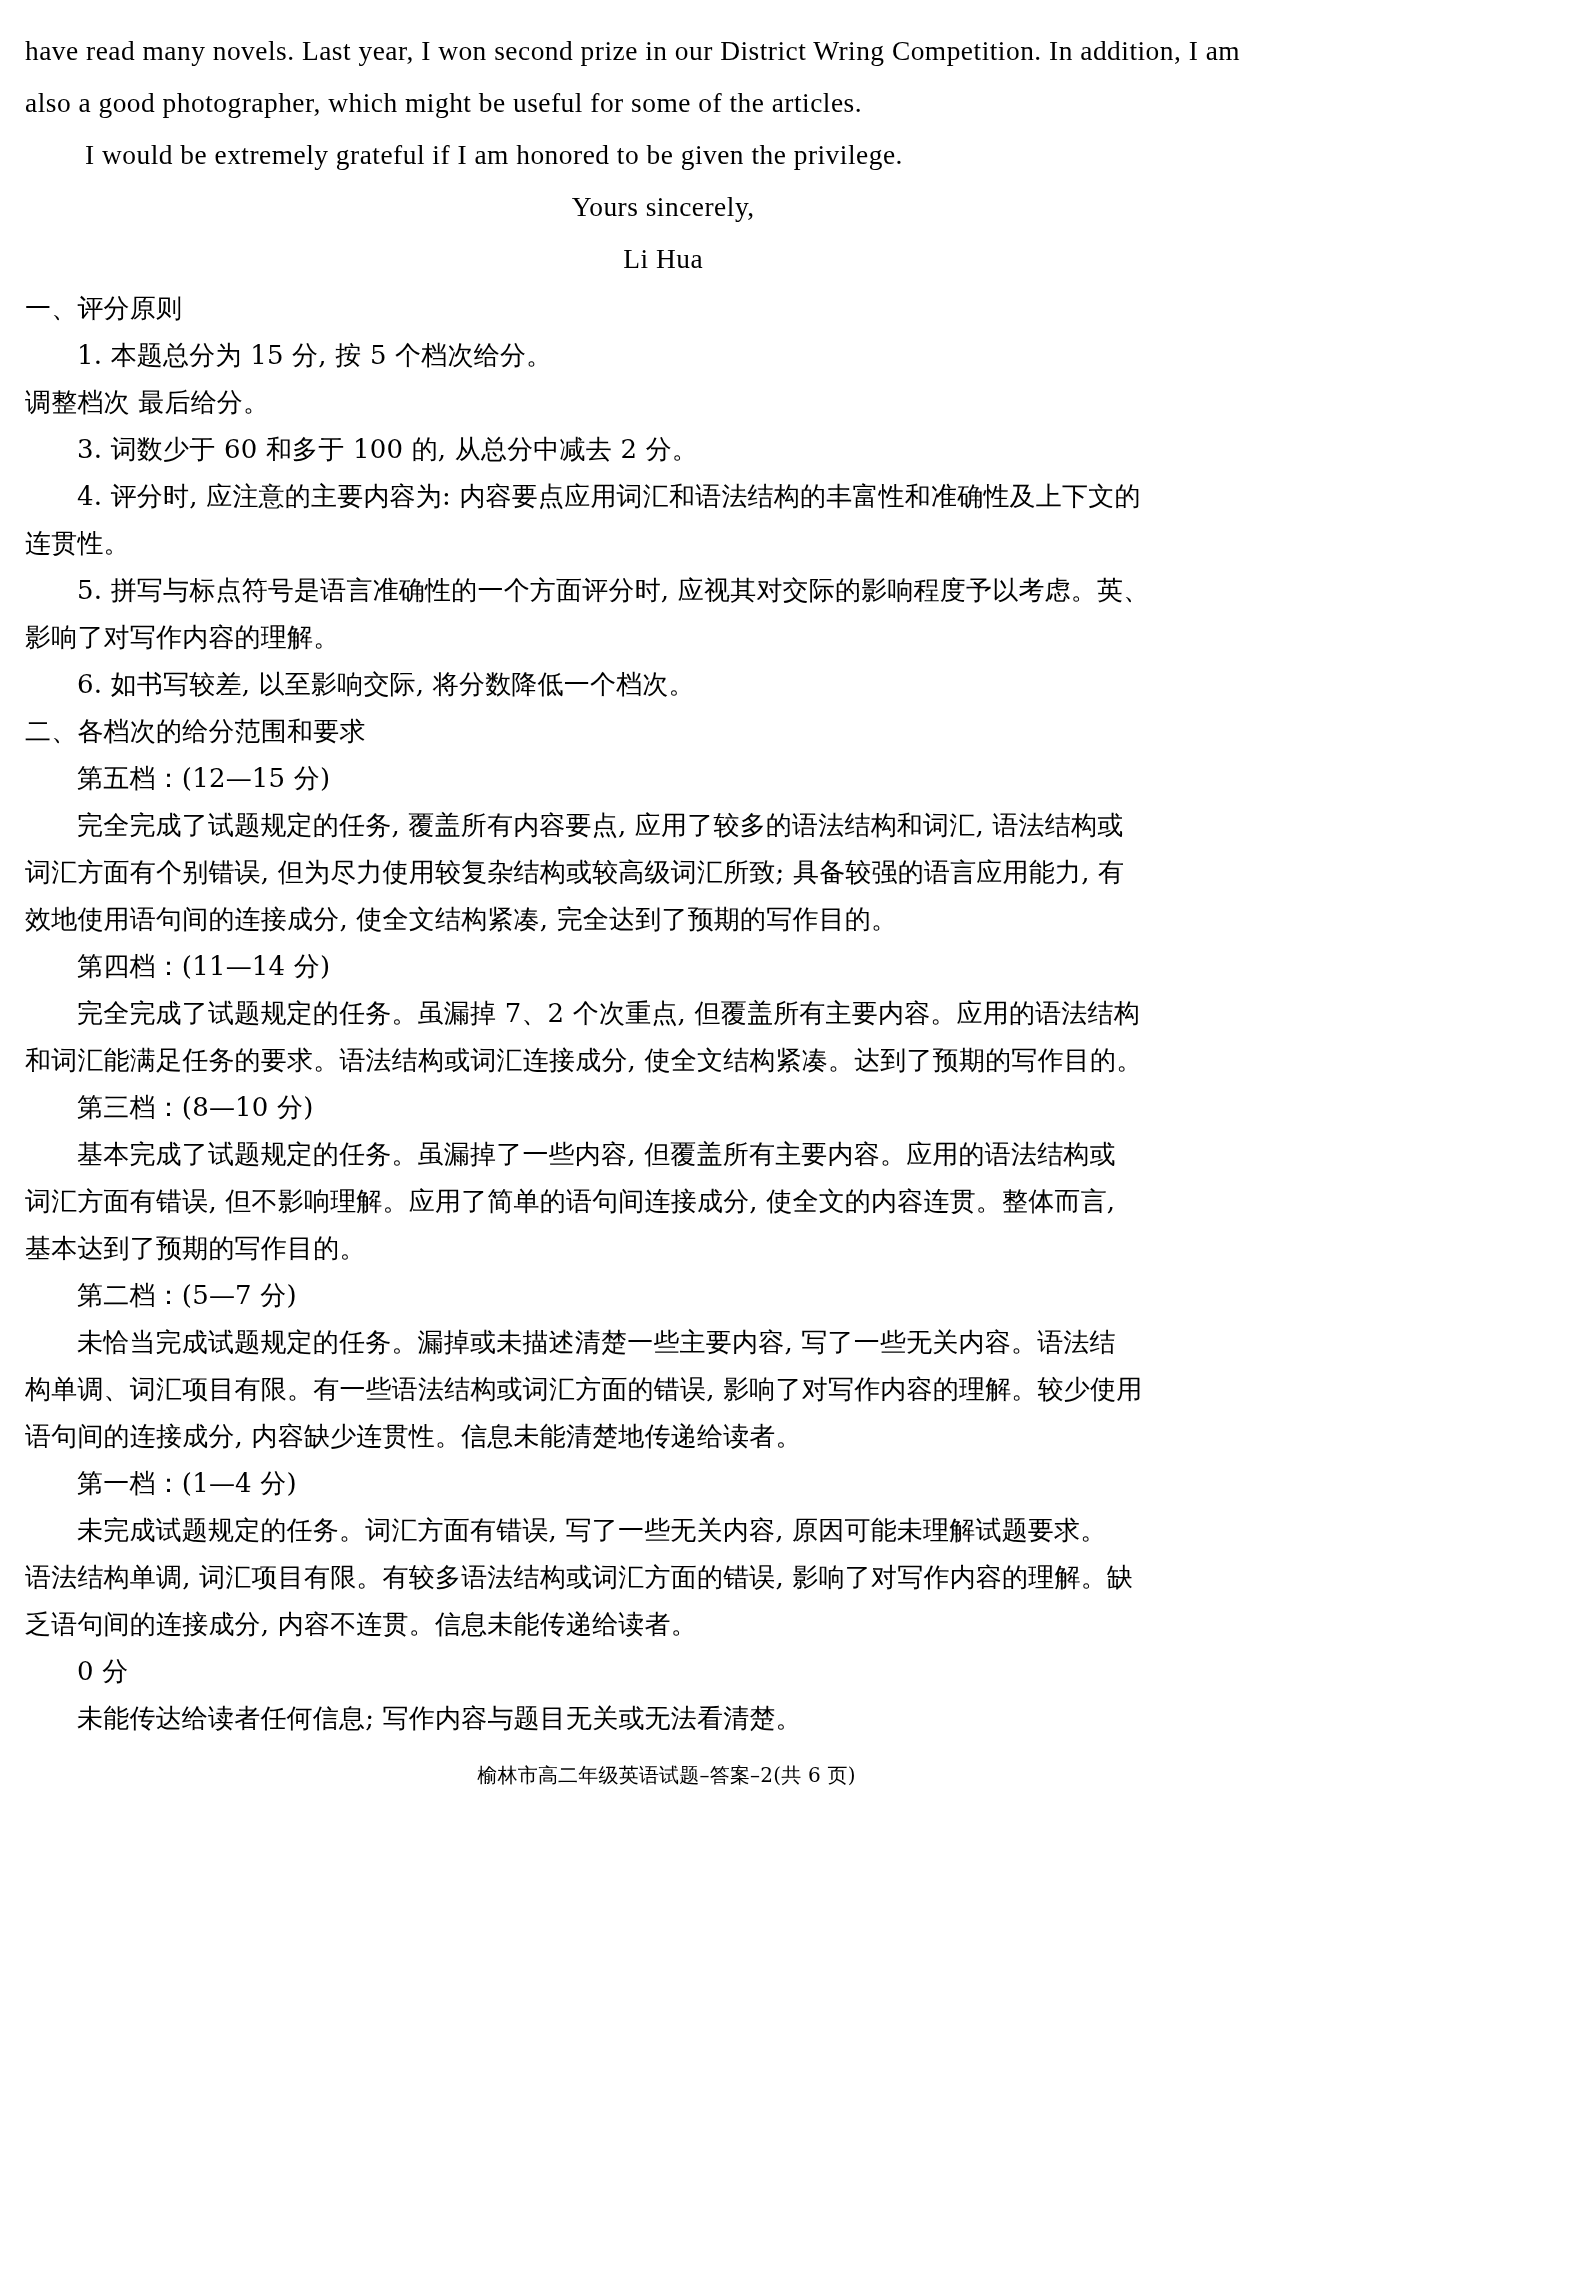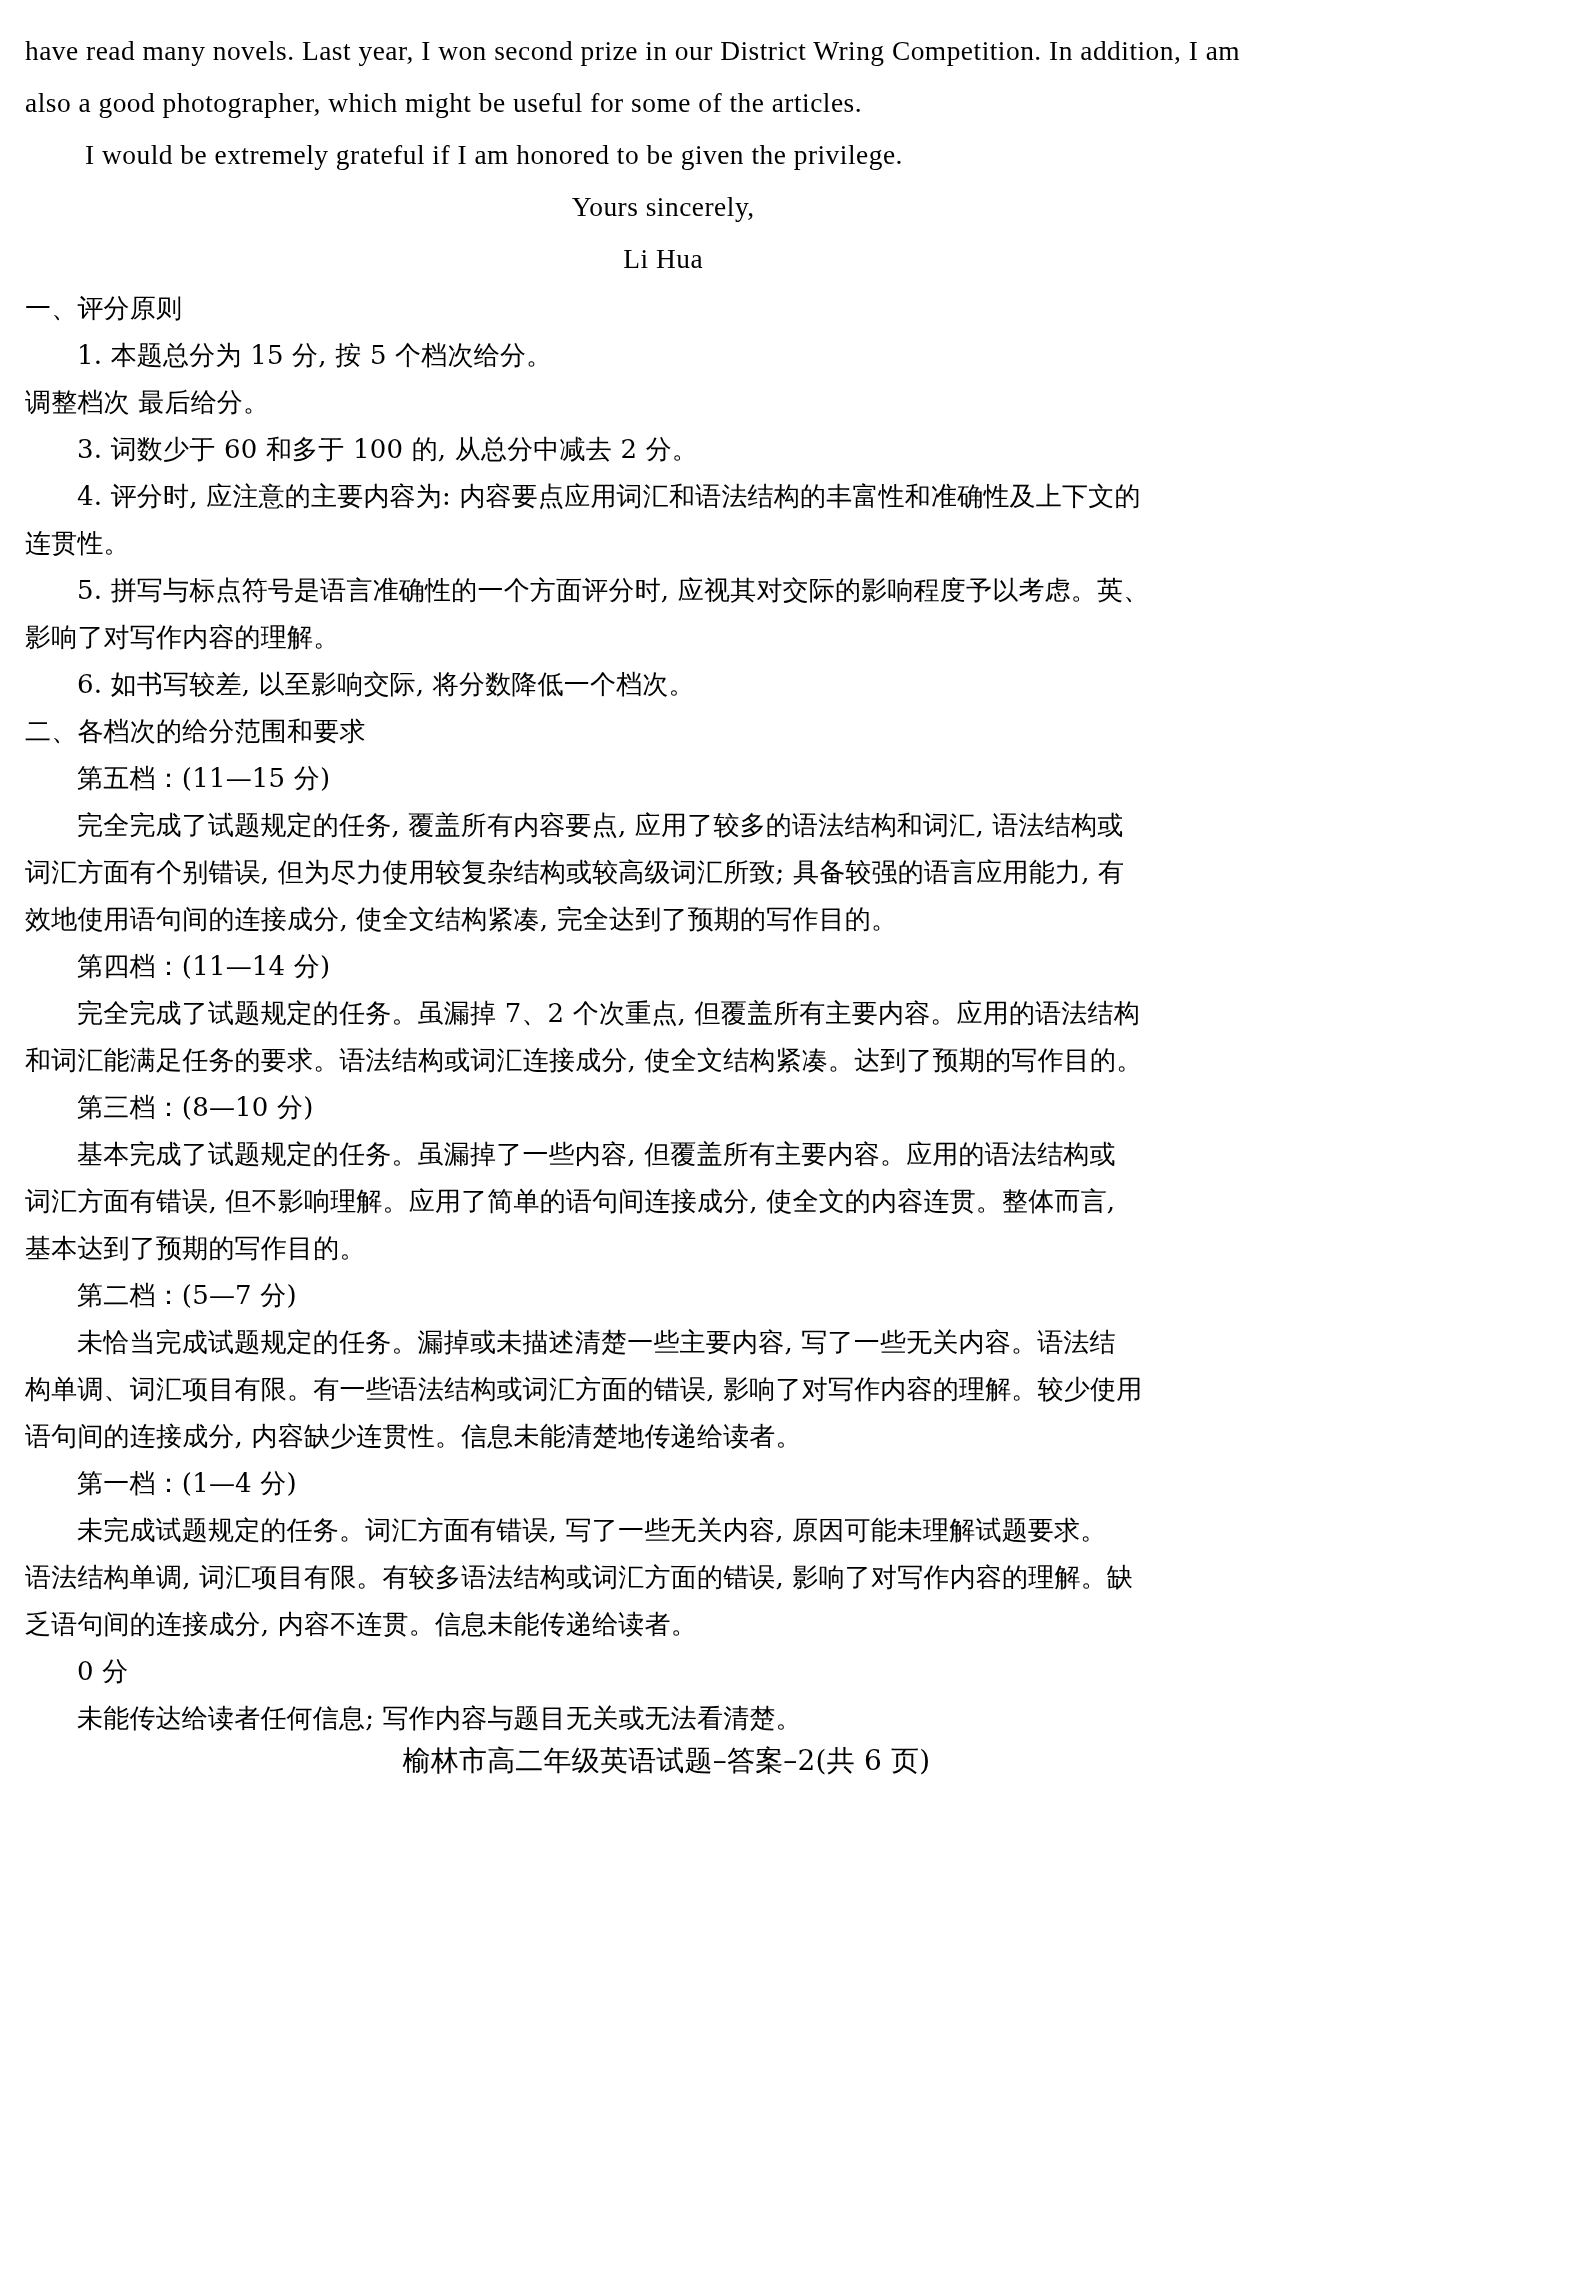--- a/index.html
+++ b/index.html
@@ -58,24 +58,24 @@
     letter-spacing: 0.4px;
   }
   .sect-cn {
     font-family: "DejaVu Serif", "Liberation Serif", serif;
     font-size: 26px;
     line-height: 47px;
     letter-spacing: 0.2px;
   }
   .ind2 { text-indent: 52px; }
   .footer {
-    margin-top: 0;
+    margin-top: 15px;
     text-align: center;
     font-family: "DejaVu Serif", "Liberation Serif", serif;
-    font-size: 28px;
+    font-size: 20px;
     line-height: 37px;
     letter-spacing: 0.2px;
   }
 </style>
 </head>
 <body>
 
 <div class="page">
 
   <div class="en-para">
@@ -94,21 +94,21 @@
   <div class="cn">调整档次 最后给分。</div>
   <div class="cn ind2">3. 词数少于 60 和多于 100 的, 从总分中减去 2 分。</div>
   <div class="cn ind2">4. 评分时, 应注意的主要内容为: 内容要点应用词汇和语法结构的丰富性和准确性及上下文的</div>
   <div class="cn">连贯性。</div>
   <div class="cn ind2">5. 拼写与标点符号是语言准确性的一个方面评分时, 应视其对交际的影响程度予以考虑。英、</div>
   <div class="cn">影响了对写作内容的理解。</div>
   <div class="cn ind2">6. 如书写较差, 以至影响交际, 将分数降低一个档次。</div>
 
   <div class="sect-cn">二、各档次的给分范围和要求</div>
 
-  <div class="cn ind2">第五档：(11—15 分)</div>
+  <div class="cn ind2">第五档：(12—15 分)</div>
   <div class="cn ind2">完全完成了试题规定的任务, 覆盖所有内容要点, 应用了较多的语法结构和词汇, 语法结构或</div>
   <div class="cn">词汇方面有个别错误, 但为尽力使用较复杂结构或较高级词汇所致; 具备较强的语言应用能力, 有</div>
   <div class="cn">效地使用语句间的连接成分, 使全文结构紧凑, 完全达到了预期的写作目的。</div>
 
   <div class="cn ind2">第四档：(11—14 分)</div>
   <div class="cn ind2">完全完成了试题规定的任务。虽漏掉 7、2 个次重点, 但覆盖所有主要内容。应用的语法结构</div>
   <div class="cn">和词汇能满足任务的要求。语法结构或词汇连接成分, 使全文结构紧凑。达到了预期的写作目的。</div>
 
   <div class="cn ind2">第三档：(8—10 分)</div>
   <div class="cn ind2">基本完成了试题规定的任务。虽漏掉了一些内容, 但覆盖所有主要内容。应用的语法结构或</div>

